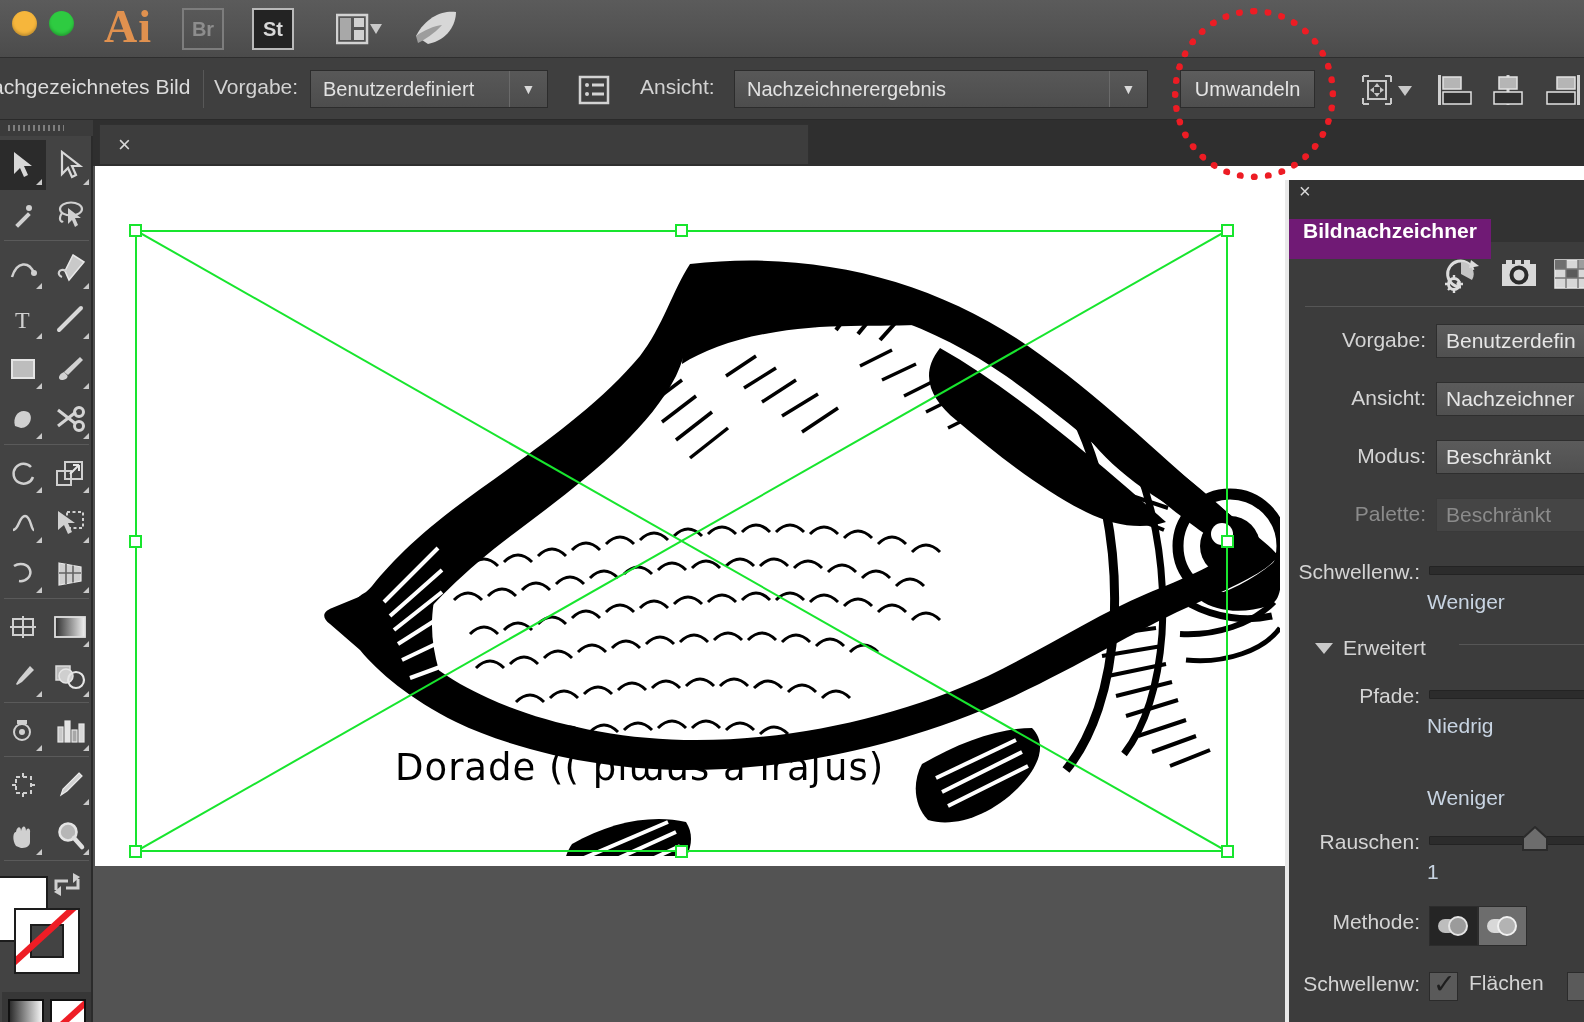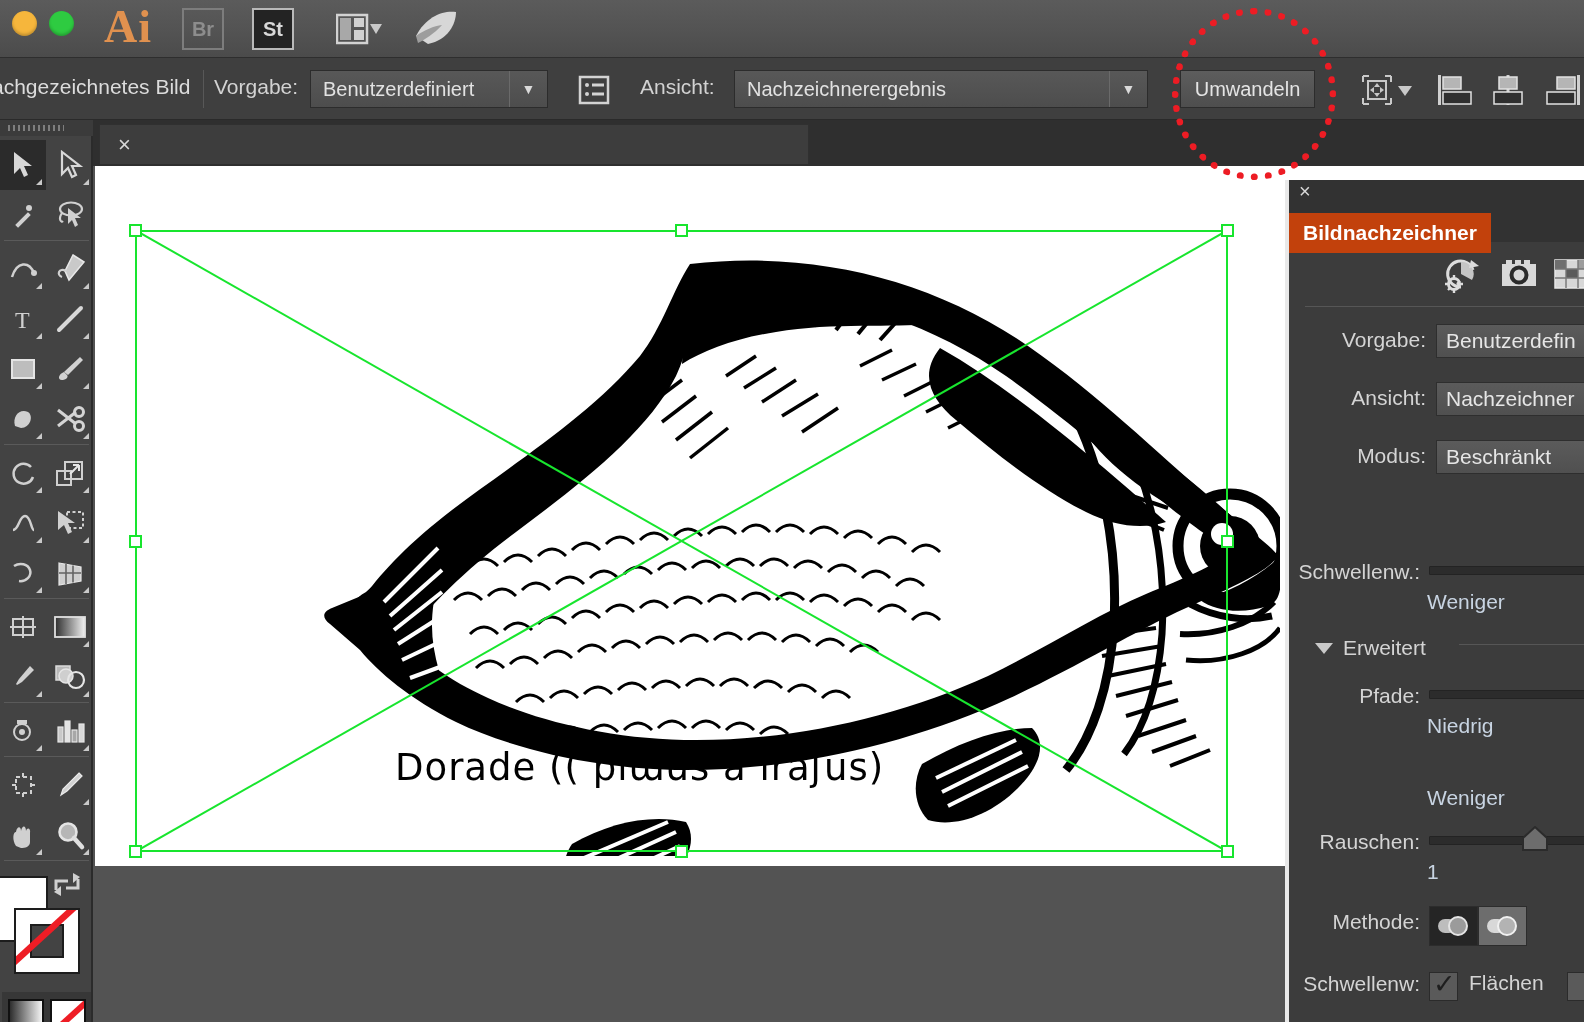--- a/index.html
+++ b/index.html
@@ -111,22 +111,22 @@
              font-family: "DejaVu Sans", sans-serif; letter-spacing: 1px; white-space: nowrap; }
 
   
   .panel {
     position: absolute; left: 1285px; top: 180px; width: 299px; height: 842px;
     background: #3c3c3c; border-left: 4px solid #e9e9e9;
   }
   .panel-head { position: absolute; left: 0; top: 0; width: 100%; height: 22px; background: #323232; }
   .panel-head .px { position: absolute; left: 10px; top: 0px; color: #d8d8d8; font-size: 20px; }
   .panel-tabs { position: absolute; left: 0; top: 22px; width: 100%; height: 40px; background: #323232; }
-  .panel-tab { position: absolute; left: 0; top: 11px; height: 40px; background: #c2410c;
-               display: flex; align-items: center; padding: 0 14px; }
+  .panel-tab { position: absolute; left: 0; top: 17px; height: 40px; background: #701a75;
+               display: flex; padding: 0 14px; }
   .panel-tab span { color: #ffffff; font-size: 21px; font-weight: bold; white-space: nowrap; }
   .panel-body { position: absolute; left: 0; top: 62px; width: 100%; bottom: 0; }
   .p-icons { position: absolute; left: 0; top: 10px; width: 100%; height: 46px; }
   .p-icon { position: absolute; top: 0; width: 44px; height: 44px;
             display: flex; align-items: center; justify-content: center; }
   .p-hr { position: absolute; left: 16px; right: 0; height: 1px; background: #565656; }
   .prow { position: absolute; left: 0; width: 100%; height: 32px; }
   .plabel { position: absolute; right: 0; top: 0; color: #d4d4d4; font-size: 21px;
             text-align: right; white-space: nowrap; }
   .plabel.dim { color: #8b8b8b; }
@@ -823,20 +823,26 @@
         </div>
       </div>
 
       <div class="prow" style="top:202px">
         <div class="plabel" style="right:158px">Modus:</div>
         <div class="pfield" style="left:147px; right:-90px;">
           <span>Beschränkt</span>
         </div>
       </div>
 
+      <div class="prow" style="top:260px">
+        <div class="plabel dim" style="right:158px">Palette:</div>
+        <div class="pfield dim" style="left:147px; right:-90px;">
+          <span>Beschränkt</span>
+        </div>
+      </div>
 
       <div class="prow" style="top:318px">
         <div class="plabel" style="right:164px">Schwellenw.:</div>
         <div class="slider" style="left:140px; right:-80px; top:6px;"></div>
       </div>
       <div class="pvalue" style="left:138px; top:348px;">Weniger</div>
 
       <div class="disc" style="left:26px; top:394px;">
         <span class="tri"></span>
         <span>Erweitert</span>

